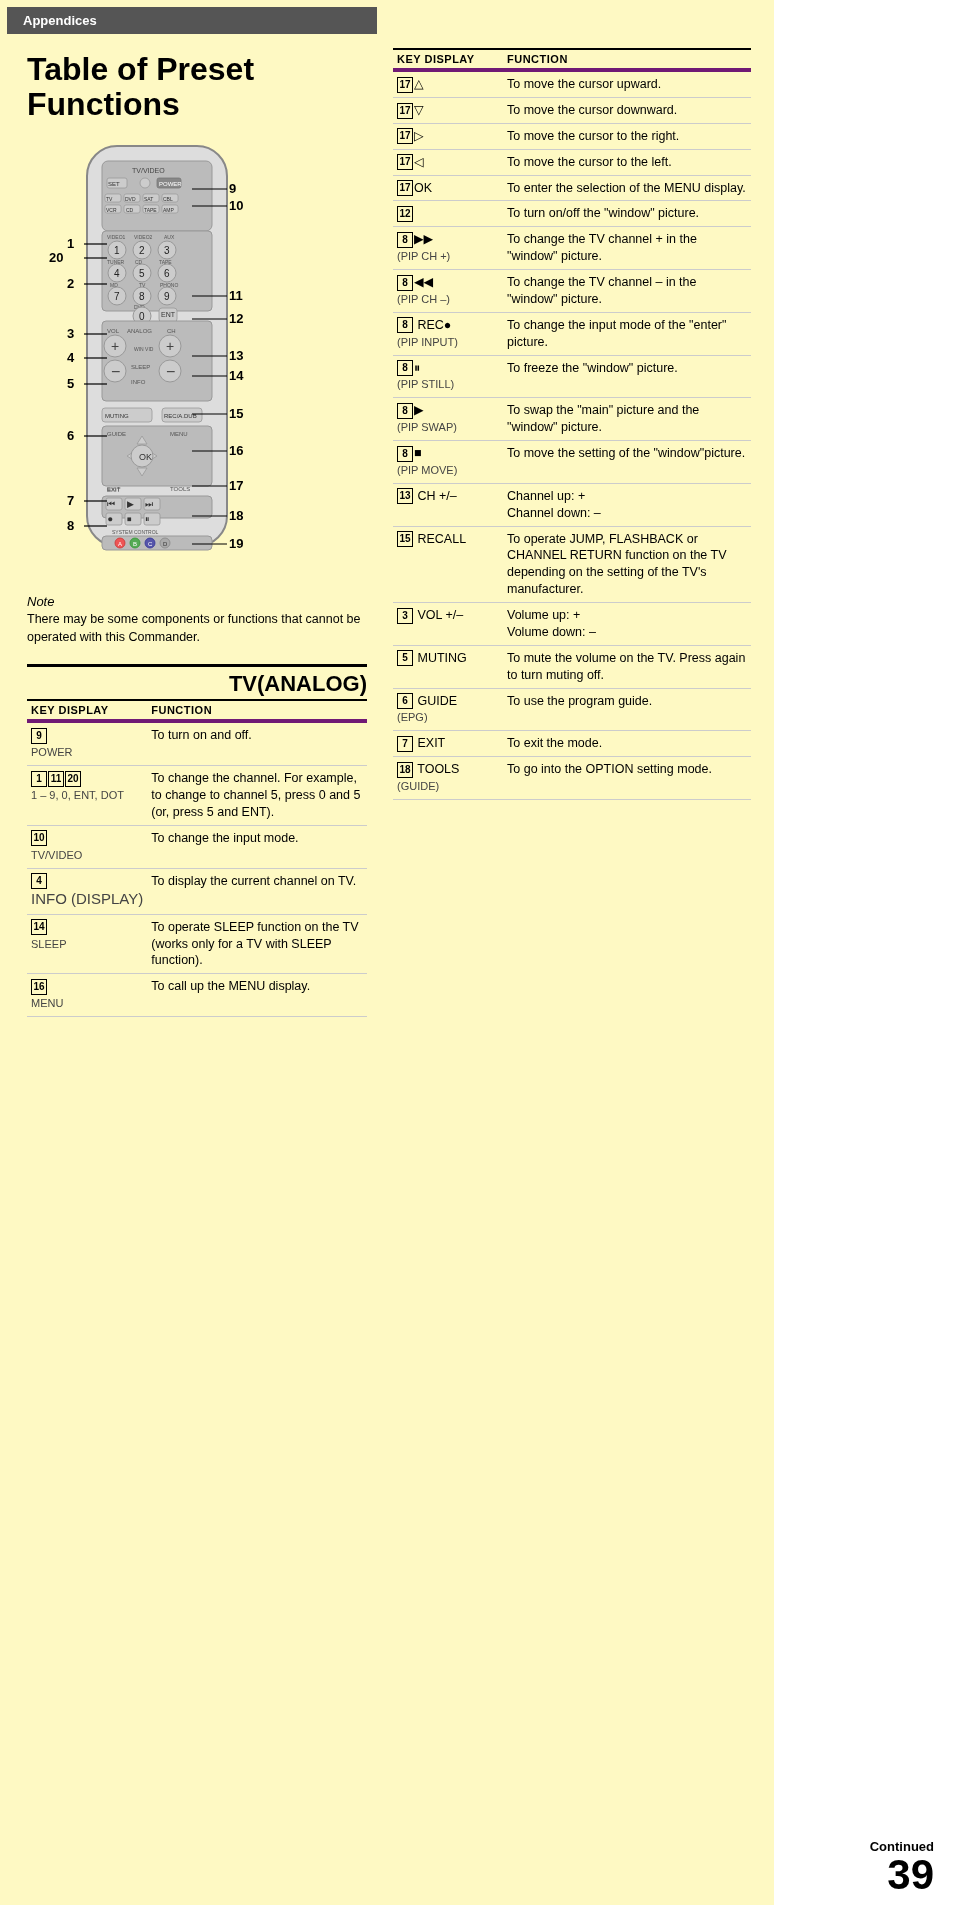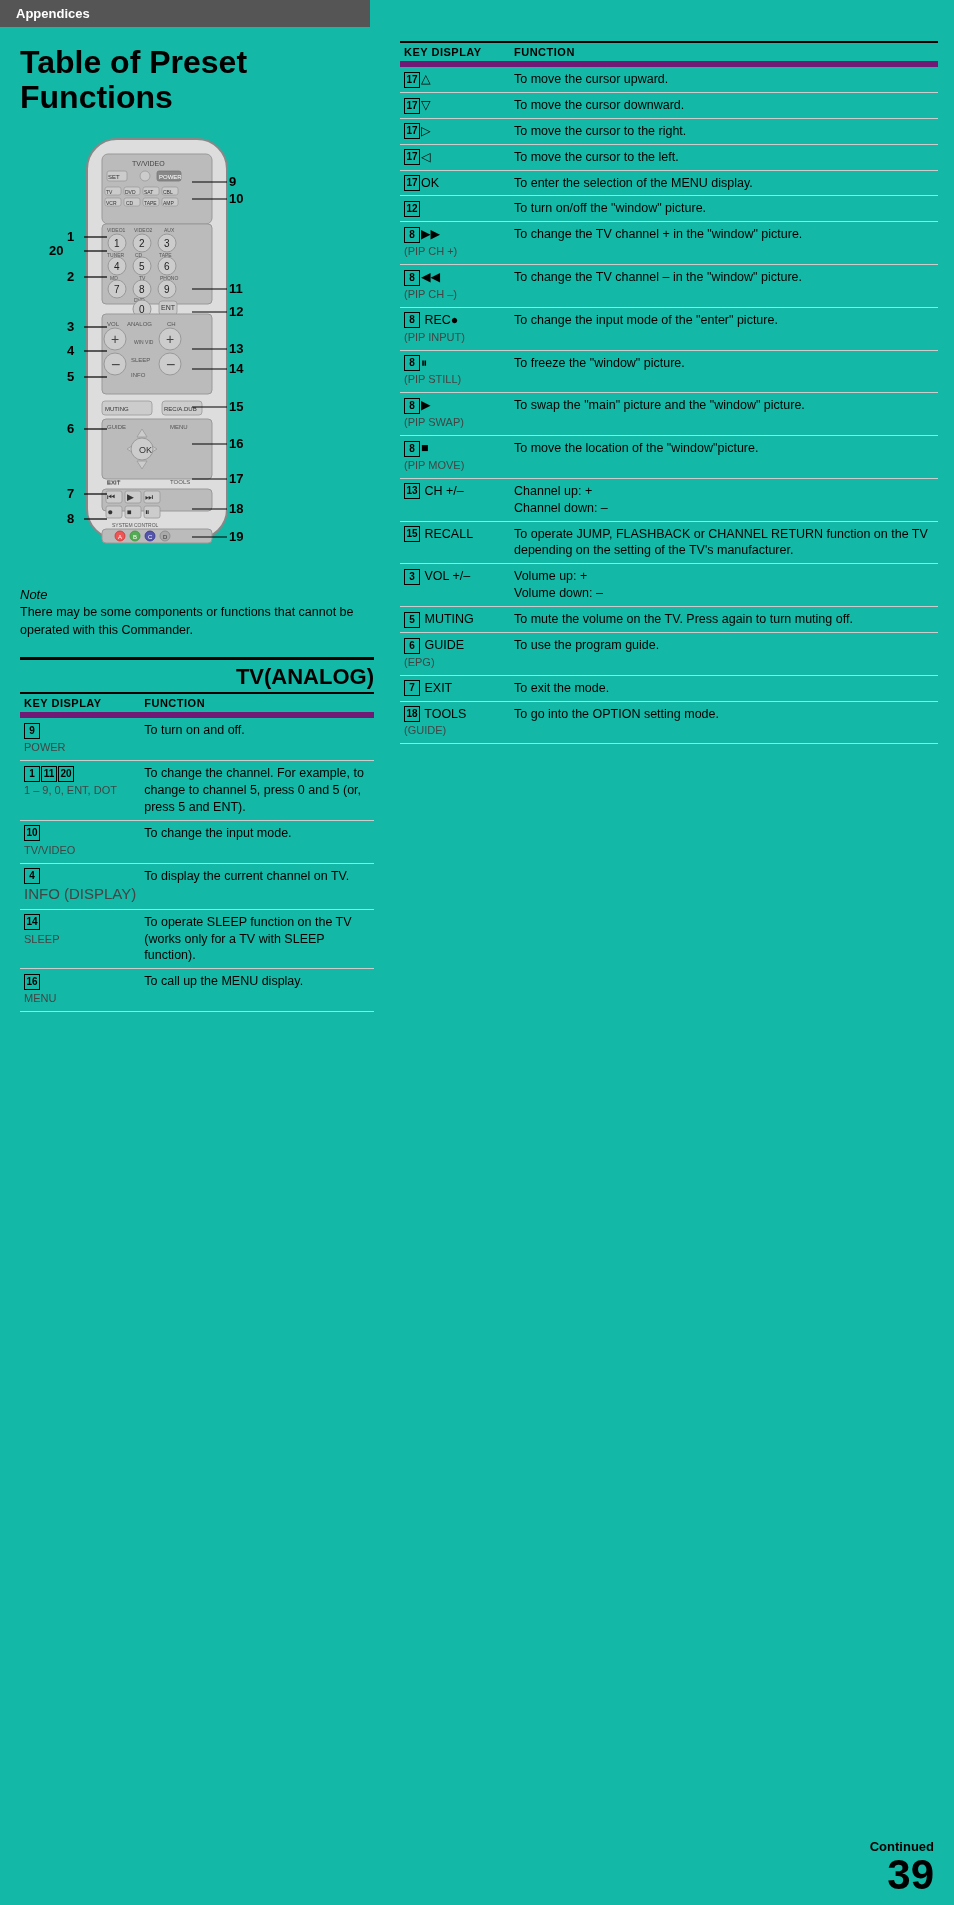--- a/index.html
+++ b/index.html
@@ -5,24 +5,24 @@
     * { margin: 0; padding: 0; box-sizing: border-box; }
     body {
       font-family: Arial, Helvetica, sans-serif;
       font-size: 13px;
       background: #fff;
       width: 954px;
       min-height: 1905px;
       position: relative;
     }
     .page {
-      width: 954px;
+      width: 774px;
       min-height: 1905px;
-      padding: 0;
-      background: #14b8a6;
+      padding: 7px;
+      background: #fef9c3;
     }
     
     .appendices-header {
       background: #555;
       color: #fff;
       font-size: 13px;
       font-weight: bold;
       padding: 6px 16px;
       width: 370px;
     }
@@ -89,21 +89,21 @@
     .func-table {
       width: 100%;
       border-collapse: collapse;
       font-size: 12.5px;
     }
     .func-table th {
       text-align: left;
       font-size: 11px;
       font-weight: bold;
       border-top: 2px solid #000;
-      border-bottom: 6px solid #701a75;
+      border-bottom: 4px solid #701a75;
       padding: 3px 4px;
       text-transform: uppercase;
       letter-spacing: 0.5px;
     }
     .func-table td {
       padding: 4px 4px;
       vertical-align: top;
       border-bottom: 1px solid #ccc;
       line-height: 1.35;
     }
@@ -470,21 +470,21 @@
               <tr>
                 <td class="key-cell"><span class="num-badge">8</span><span>⏸ </span><br><span style="font-size: 11px; color: rgb(68, 68, 68);">(PIP STILL)</span></td>
                 <td>To freeze the "window" picture.</td>
               </tr>
               <tr>
                 <td class="key-cell"><span class="num-badge">8</span><span>▶ </span><br><span style="font-size: 11px; color: rgb(68, 68, 68);">(PIP SWAP)</span></td>
                 <td>To swap the "main" picture and the "window" picture.</td>
               </tr>
               <tr>
                 <td class="key-cell"><span class="num-badge">8</span><span>■ </span><br><span style="font-size: 11px; color: rgb(68, 68, 68);">(PIP MOVE)</span></td>
-                <td>To move the location of the "window"picture.</td>
+                <td>To move the setting of the "window"picture.</td>
               </tr>
               <tr>
                 <td class="key-cell"><span class="num-badge">13</span><span> CH +/–</span></td>
                 <td>Channel up: +<br>Channel down: –</td>
               </tr>
               <tr>
                 <td class="key-cell"><span class="num-badge">15</span><span> RECALL</span></td>
                 <td>To operate JUMP, FLASHBACK or CHANNEL RETURN function on the TV depending on the setting of the TV's manufacturer.</td>
               </tr>
               <tr>

